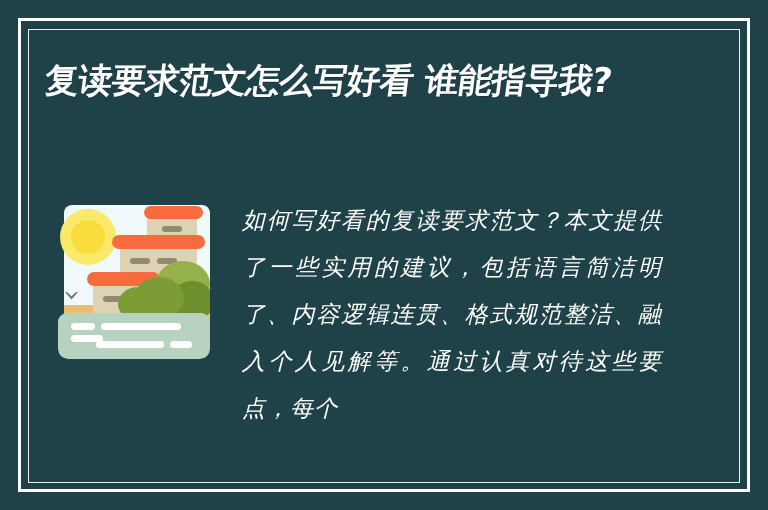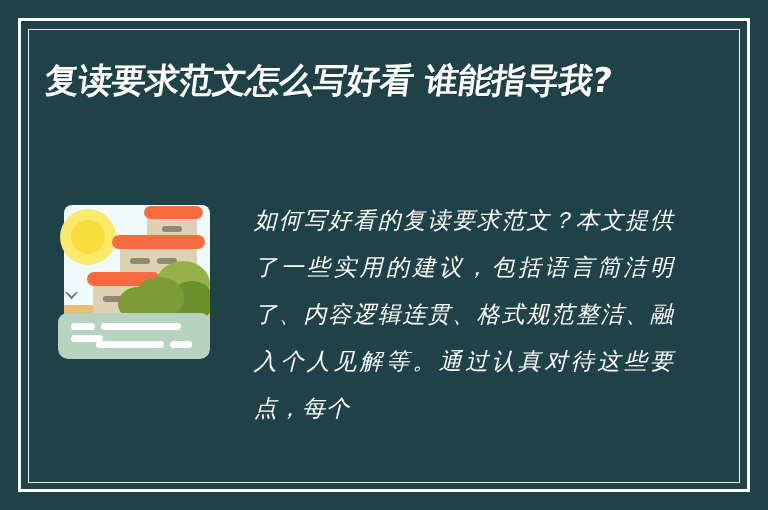--- a/index.html
+++ b/index.html
@@ -173,21 +173,21 @@
     height: 7px;
   }
   .ln-1 { left: 13px; top: 10px; width: 24px; }
   .ln-2 { left: 43px; top: 10px; width: 80px; }
   .ln-3 { left: 13px; top: 22px; width: 32px; }
   .ln-4 { left: 38px; top: 28px; width: 68px; }
   .ln-5 { left: 112px; top: 28px; width: 22px; }
   
   .body-text {
     flex: 1 1 auto;
-    margin-left: 44px;
+    margin-left: 32px;
     color: #fdfdfb;
     font-family: "DejaVu Serif", "Liberation Serif", serif;
     font-size: 23px;
     line-height: 47px;
     letter-spacing: 1px;
     font-style: italic;
     text-align: justify;
     white-space: pre-wrap;
     max-width: 420px;
   }

